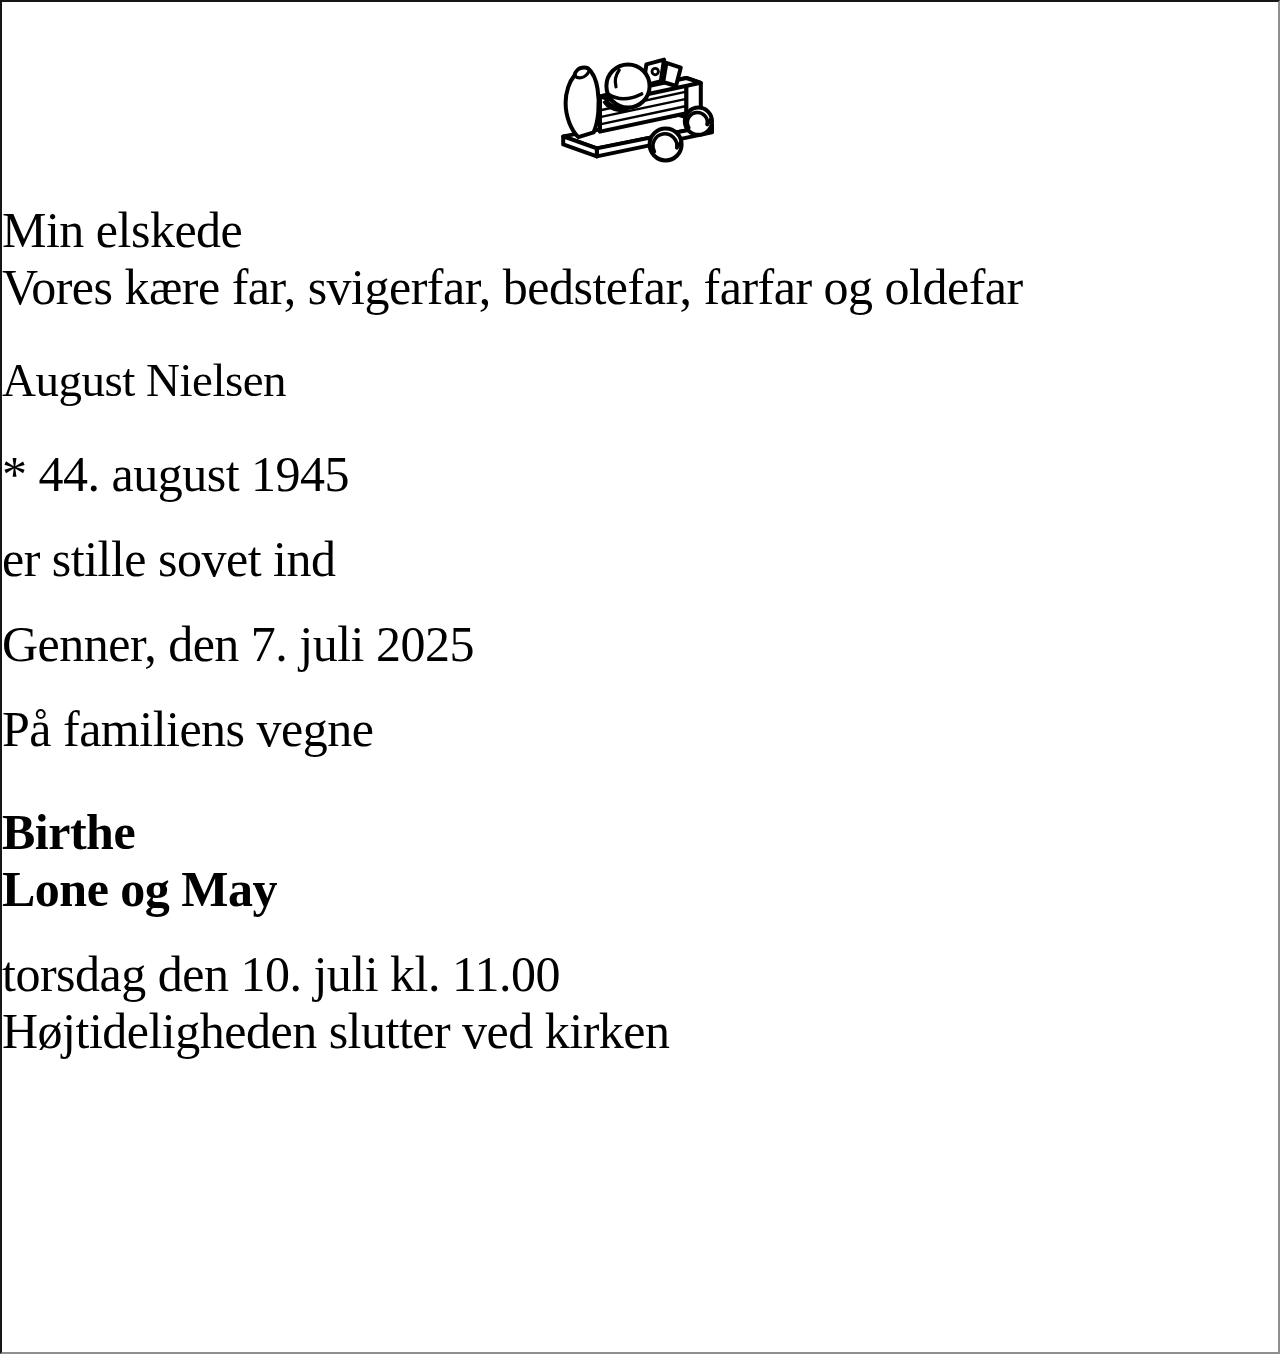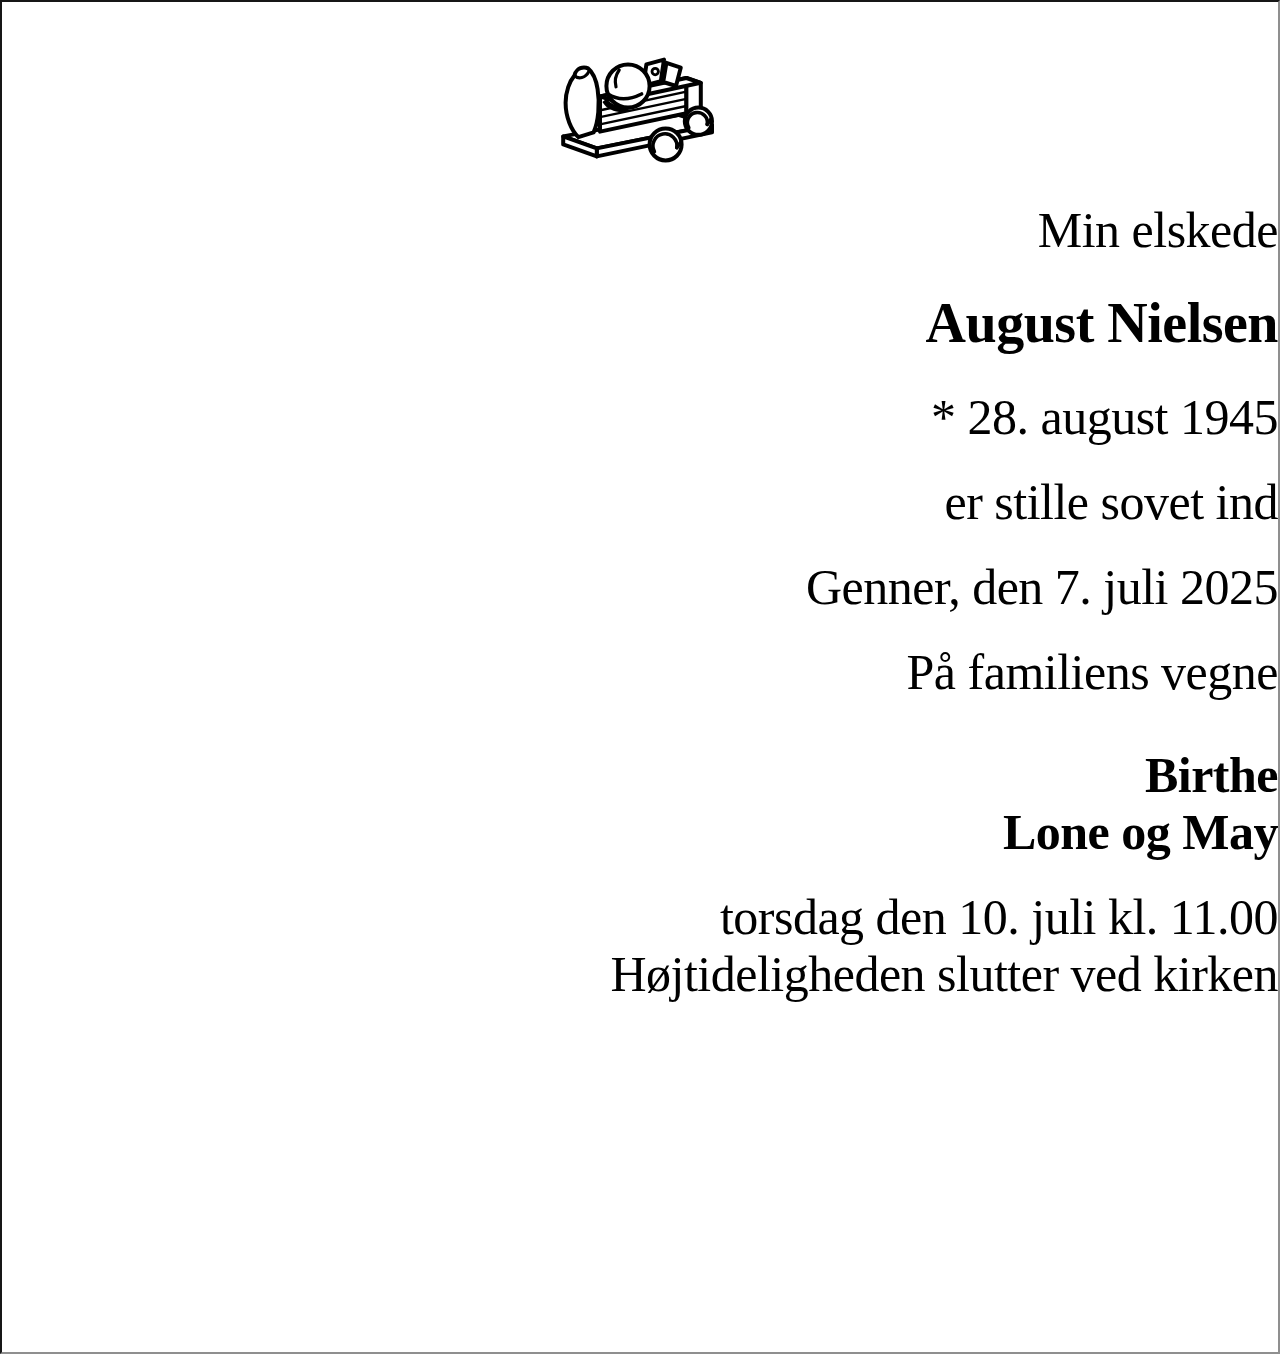--- a/index.html
+++ b/index.html
@@ -10,42 +10,42 @@
   }
   .ad {
     position: relative;
     width: 1280px;
     height: 1354px;
     box-sizing: border-box;
     background: #ffffff;
     border: 2px solid;
     border-color: #161616 #8f8f8f #8f8f8f #161616;
     overflow: hidden;
-    text-align: right;
+    text-align: left;
     color: #000000;
     font-family: "Liberation Serif", "DejaVu Serif", serif;
     letter-spacing: -0.5px;
   }
   .icon-wrap {
     margin: 52px auto 0;
     width: 176px;
     height: 120px;
   }
   .icon-wrap svg { display: block; }
   .para, .line-block, .intro, .family {
     margin: 28px 0 0;
     font-size: 50px;
     line-height: 57px;
     font-weight: normal;
   }
   .name {
     margin: 26px 0 0;
-    font-size: 56px;
+    font-size: 47px;
     line-height: 76px;
-    font-weight: bold;
+    font-weight: normal;
   }
   .family { font-weight: bold; margin-top: 46px; }
   .line { display: block; }
 </style>
 </head>
 <body>
 
 <div class="ad">
 
   <div class="icon-wrap">
@@ -79,25 +79,26 @@
       <path stroke-width="4.5" d="M128 122 A15 15 0 1 1 156 117"></path>
       <path stroke-width="4.5" d="M156 117 L161 110"></path>
       <circle fill="#ffffff" cx="183" cy="84" r="17"></circle>
       <path stroke-width="4.5" d="M171 92 A12.5 12.5 0 1 1 194 88"></path>
       <path stroke-width="4.5" d="M194 88 L199 81"></path>
     </svg>
   </div>
 
   <p class="intro">
     <span class="line">Min elskede</span>
+    <span class="line">Vores kære far, svigerfar, bedstefar, farfar og oldefar</span>
   </p>
 
   <h1 class="name">August Nielsen</h1>
 
-  <p class="line-block">* 28. august 1945</p>
+  <p class="line-block">* 44. august 1945</p>
 
   <p class="line-block">er stille sovet ind</p>
 
   <p class="line-block">Genner, den 7. juli 2025</p>
 
   <p class="line-block">På familiens vegne</p>
 
   <p class="family">
     <span class="line">Birthe</span>
     <span class="line">Lone og May</span>

